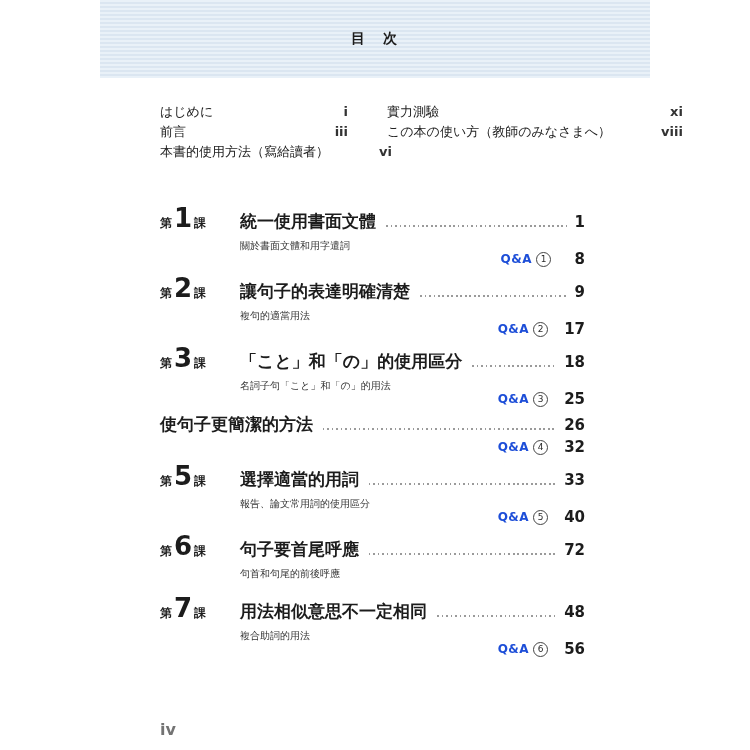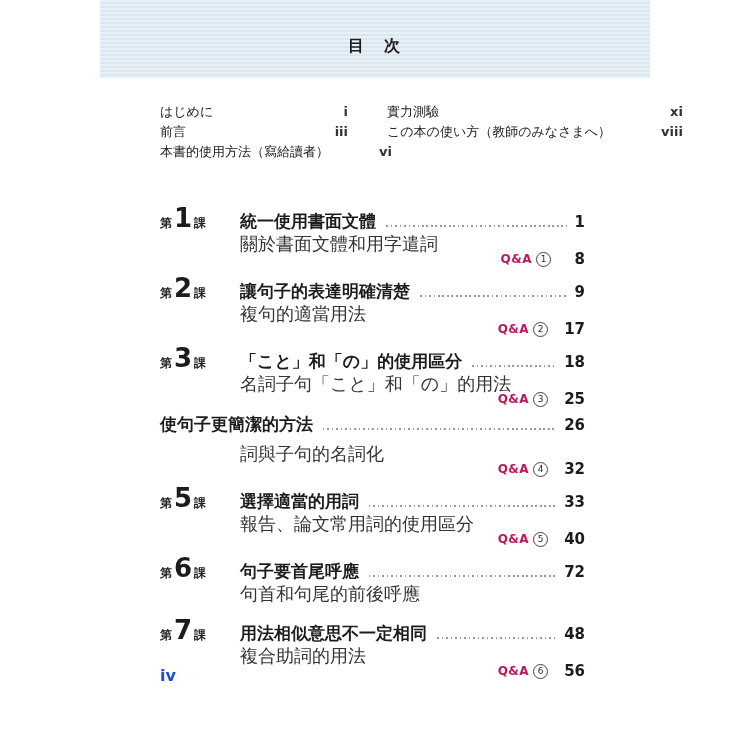--- a/index.html
+++ b/index.html
@@ -27,25 +27,24 @@
     background: repeating-linear-gradient(
       180deg,
       #e9f1f8 0px, #e9f1f8 2px,
       #dbe6f1 2px, #dbe6f1 4px
     );
     display: flex;
     align-items: center;
     justify-content: center;
   }
   .header-title {
-    font-size: 16px;
+    font-size: 14px;
     font-weight: bold;
     color: #1c1c1c;
     letter-spacing: 2px;
-    padding-top: 14px;
   }
 
   
   .front-matter {
     position: absolute;
     left: 160px;
     top: 102px;
     width: 425px;
     display: flex;
     font-size: 13px;
@@ -115,36 +114,36 @@
     font-weight: bold;
     color: #1c1c1c;
   }
 
   .lesson-sub {
     height: 22px;
     line-height: 22px;
     padding-left: 80px;
   }
   .lesson-subtitle {
-    font-size: 18px;
+    font-size: 10px;
     color: #333333;
     white-space: nowrap;
   }
 
   .lesson-qa {
     height: 20px;
     margin-top: -6px;
     display: flex;
     justify-content: flex-end;
     align-items: center;
   }
   .qa-label {
     font-size: 12px;
     font-weight: bold;
-    color: #be185d;
+    color: #1d4ed8;
     letter-spacing: 0.5px;
   }
   .qa-circle {
     display: inline-flex;
     align-items: center;
     justify-content: center;
     width: 13px;
     height: 13px;
     border: 1px solid #444;
     border-radius: 50%;
@@ -158,24 +157,24 @@
     color: #1c1c1c;
     margin-left: 16px;
     min-width: 18px;
     text-align: right;
   }
 
   
   .footer-page {
     position: absolute;
     left: 160px;
-    top: 666px;
+    top: 720px;
     font-size: 16px;
     font-weight: bold;
-    color: #1d4ed8;
+    color: #737373;
   }
 </style>
 </head>
 <body>
 
 <div class="page">
 
   <div class="header-band">
     <div class="header-title">目　次</div>
   </div>
@@ -271,23 +270,20 @@
         <span class="qa-page">25</span>
       </div>
     </div>
 
     <div class="lesson">
       <div class="lesson-main">
         <div class="lesson-title">使句子更簡潔的方法</div>
         <div class="leader"></div>
         <div class="lesson-page">26</div>
       </div>
-      <div class="lesson-sub">
-        <span class="lesson-subtitle">詞與子句的名詞化</span>
-      </div>
       <div class="lesson-qa">
         <span class="qa-label">Q&amp;A</span>
         <span class="qa-circle">
             <span>4</span>
           </span>
         <span class="qa-page">32</span>
       </div>
     </div>
 
     <div class="lesson">

